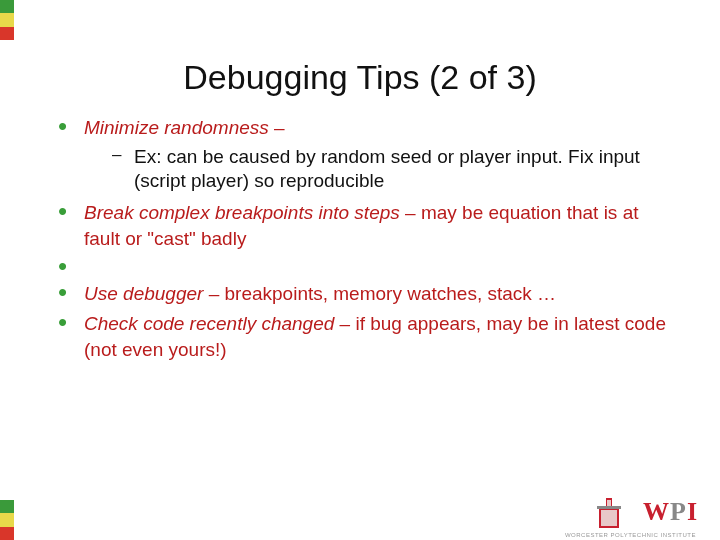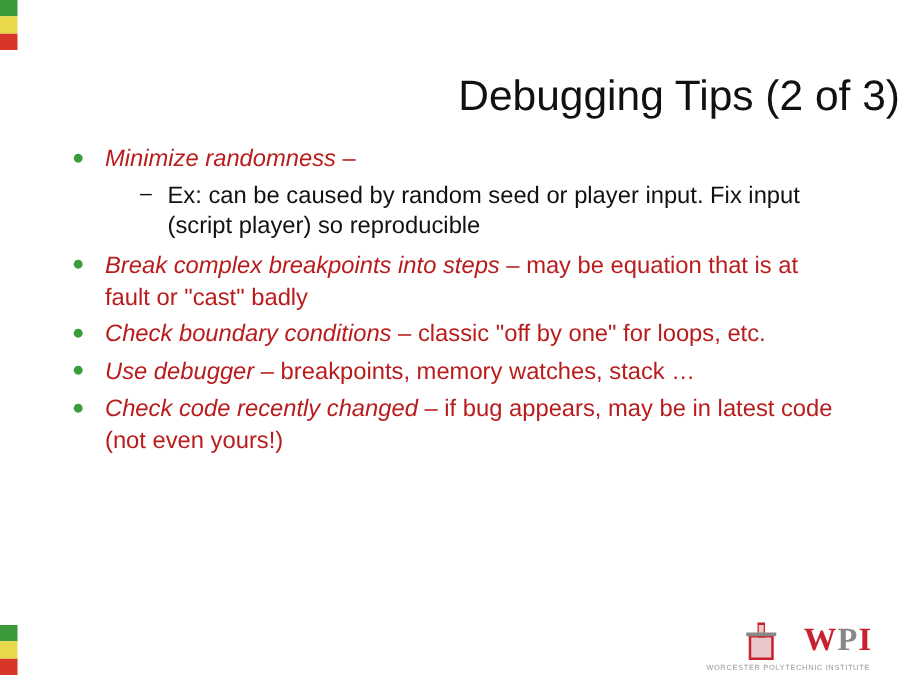--- a/index.html
+++ b/index.html
@@ -13,21 +13,21 @@
   }
   .stripe {
     position: absolute;
     left: 0;
     width: 14px;
   }
   .stripe.top { top: 0; height: 40px; }
   .stripe.bottom { bottom: 0; height: 40px; }
   .stripe-seg { width: 14px; }
   .slide-title {
-    text-align: right;
+    text-align: center;
     font-size: 34px;
     font-weight: normal;
     color: #111;
     padding-top: 58px;
     padding-bottom: 18px;
   }
   .content {
     padding: 0 50px 0 58px;
   }
   .bullet-row {
@@ -121,21 +121,20 @@
     <div class="sub-row">
       <div class="dash">–</div>
       <div class="sub-text">Ex: can be caused by random seed or player input. Fix input (script player) so reproducible</div>
     </div>
     <div class="bullet-row">
       <div class="dot">•</div>
       <div class="bullet-text"><span class="em">Break complex breakpoints into steps</span><span> – may be equation that is at fault or "cast" badly</span></div>
     </div>
     <div class="bullet-row">
       <div class="dot">•</div>
-      <div class="bullet-text"><span class="em">Check boundary conditions</span><span> – classic "off by one" for loops, etc.</span></div>
     </div>
     <div class="bullet-row">
       <div class="dot">•</div>
       <div class="bullet-text"><span class="em">Use debugger</span><span> – breakpoints, memory watches, stack …</span></div>
     </div>
     <div class="bullet-row">
       <div class="dot">•</div>
       <div class="bullet-text"><span class="em">Check code recently changed</span><span> – if bug appears, may be in latest code (not even yours!)</span></div>
     </div>
   </div>

